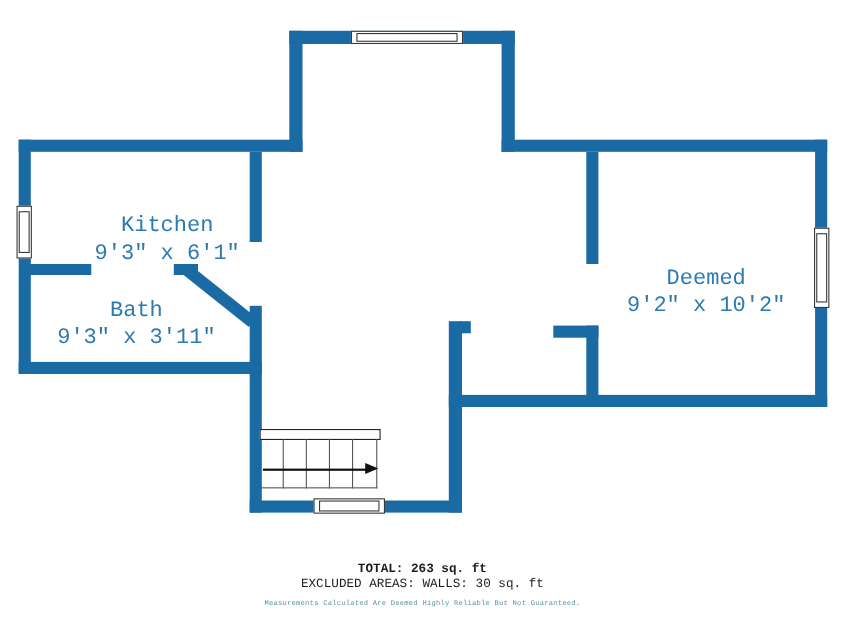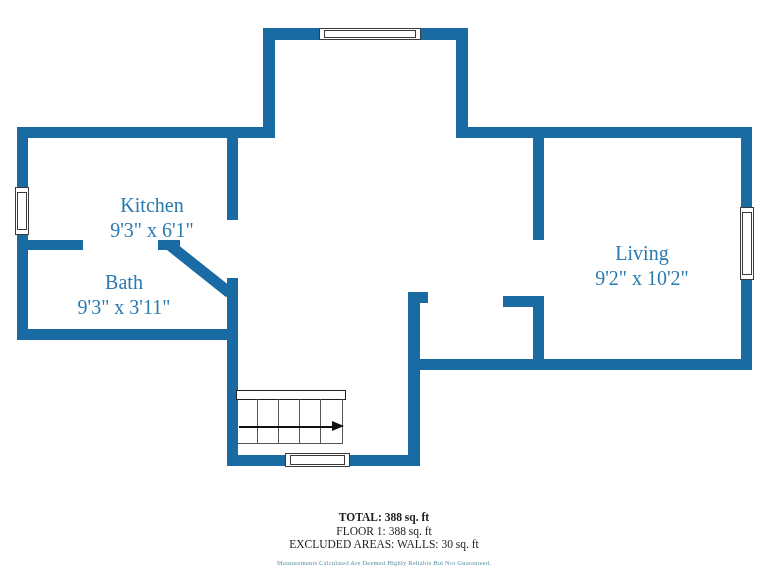--- a/index.html
+++ b/index.html
@@ -1,18 +1,18 @@
 <!DOCTYPE html>
 <html style="--wall: #1a6aa4; --room-text: #2b7ab0; --summary-text: #1d1d1d; --disclaimer-text: #5b93a6;"><head>
 <meta charset="utf-8">
 <style>
   html,body{margin:0;padding:0;background:#fff;}
   .canvas{
     position:relative;width:768px;height:576px;background:#fff;overflow:hidden;
-    font-family:Liberation Serif, serif;
+    font-family:Liberation Mono, monospace;
   }
   .wall{position:absolute;background:var(--wall,#1a6aa4);}
   .diag{transform-origin:0 0;transform:rotate(38.5deg);}
   .win{position:absolute;background:#fff;border:1px solid #3a3a3a;box-sizing:border-box;}
   .win .pane{position:absolute;border:1px solid #3a3a3a;}
   .win.h .pane{left:4px;right:4px;top:1px;bottom:1px;}
   .win.v .pane{top:4px;bottom:4px;left:1px;right:1px;}
   .door-sym .pane{left:6px;right:6px;top:2px;bottom:2px;}
   .room-label{position:absolute;width:200px;text-align:center;color:var(--room-text,#2b7ab0);
     font-size:20px;line-height:25px;white-space:nowrap;}
@@ -81,24 +81,23 @@
 
   <div class="room-label" style="left:52px;top:193px">
     <div>Kitchen</div>
     <div>9'3" x 6'1"</div>
   </div>
   <div class="room-label" style="left:24px;top:270px">
     <div>Bath</div>
     <div>9'3" x 3'11"</div>
   </div>
   <div class="room-label" style="left:542px;top:241px">
-    <div>Living</div>
+    <div>Deemed</div>
     <div>9'2" x 10'2"</div>
   </div>
 
   <div class="summary">
-    <div class="total">TOTAL: 388 sq. ft</div>
-    <div>FLOOR 1: 388 sq. ft</div>
+    <div class="total">TOTAL: 263 sq. ft</div>
     <div>EXCLUDED AREAS: WALLS: 30 sq. ft</div>
     <div class="disclaimer">Measurements Calculated Are Deemed Highly Reliable But Not Guaranteed.</div>
   </div>
 
 </div>
 
 </body></html>

